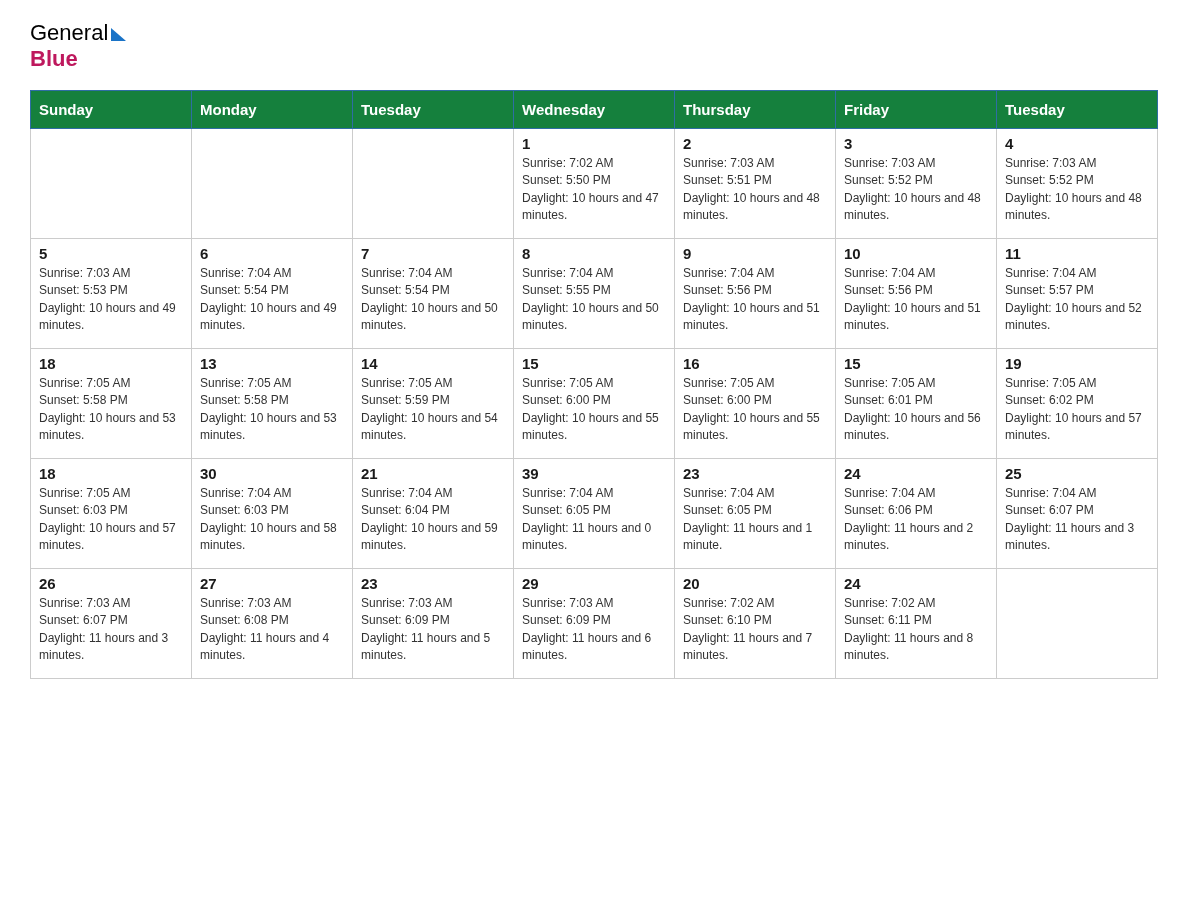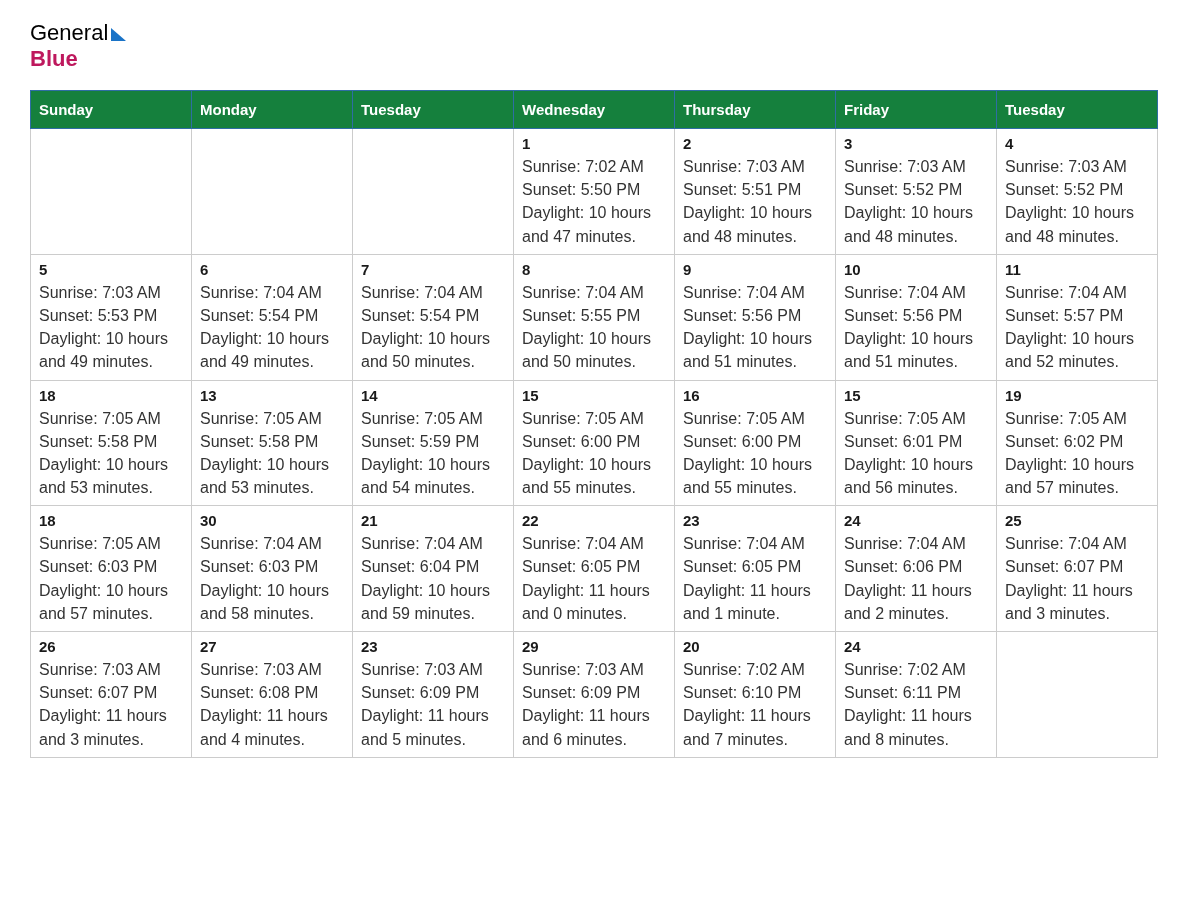--- a/index.html
+++ b/index.html
@@ -56,21 +56,21 @@
       height: 110px;
     }
     .day-number {
       font-size: 15px;
       font-weight: bold;
       color: #1a1a1a;
       display: block;
       margin-bottom: 3px;
     }
     .day-info {
-      font-size: 16px;
+      font-size: 12px;
       color: #333;
       line-height: 1.45;
     }
     tbody tr:nth-child(even) td {
       background: #fff;
     }
     tbody tr td.empty {
       background: #fff;
     }
     
@@ -260,21 +260,21 @@
 Sunset: 6:03 PM
 Daylight: 10 hours and 58 minutes.</div>
         </td>
         <td>
           <span class="day-number">21</span>
           <div class="day-info" style="white-space: pre-line;">Sunrise: 7:04 AM
 Sunset: 6:04 PM
 Daylight: 10 hours and 59 minutes.</div>
         </td>
         <td>
-          <span class="day-number">22</span>
+          <span class="day-number">39</span>
           <div class="day-info" style="white-space: pre-line;">Sunrise: 7:04 AM
 Sunset: 6:05 PM
 Daylight: 11 hours and 0 minutes.</div>
         </td>
         <td>
           <span class="day-number">23</span>
           <div class="day-info" style="white-space: pre-line;">Sunrise: 7:04 AM
 Sunset: 6:05 PM
 Daylight: 11 hours and 1 minute.</div>
         </td>

